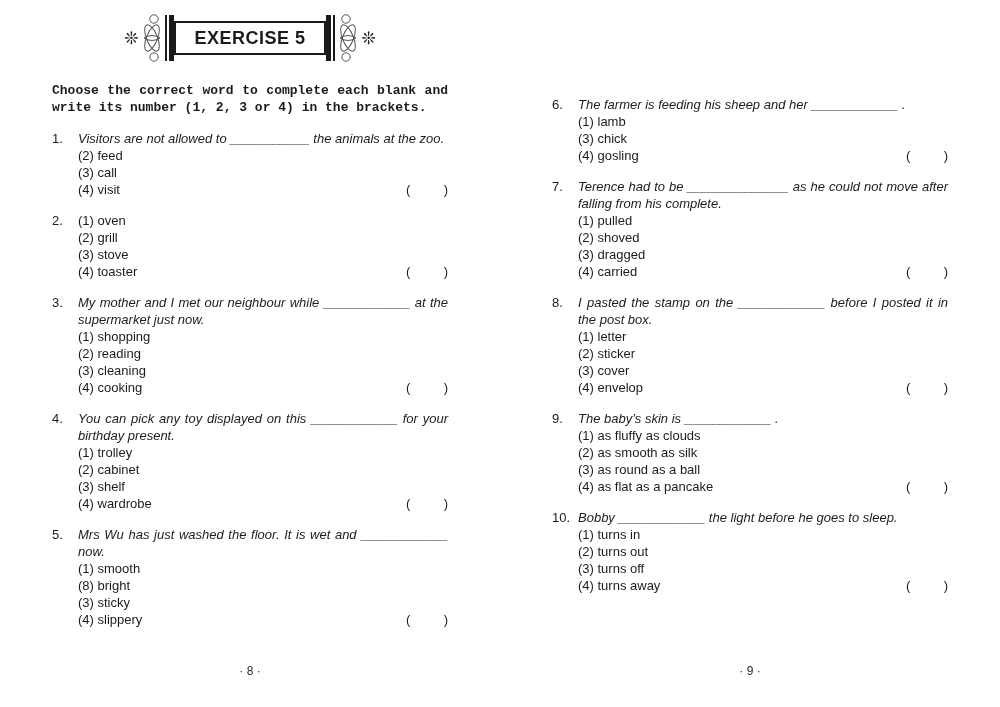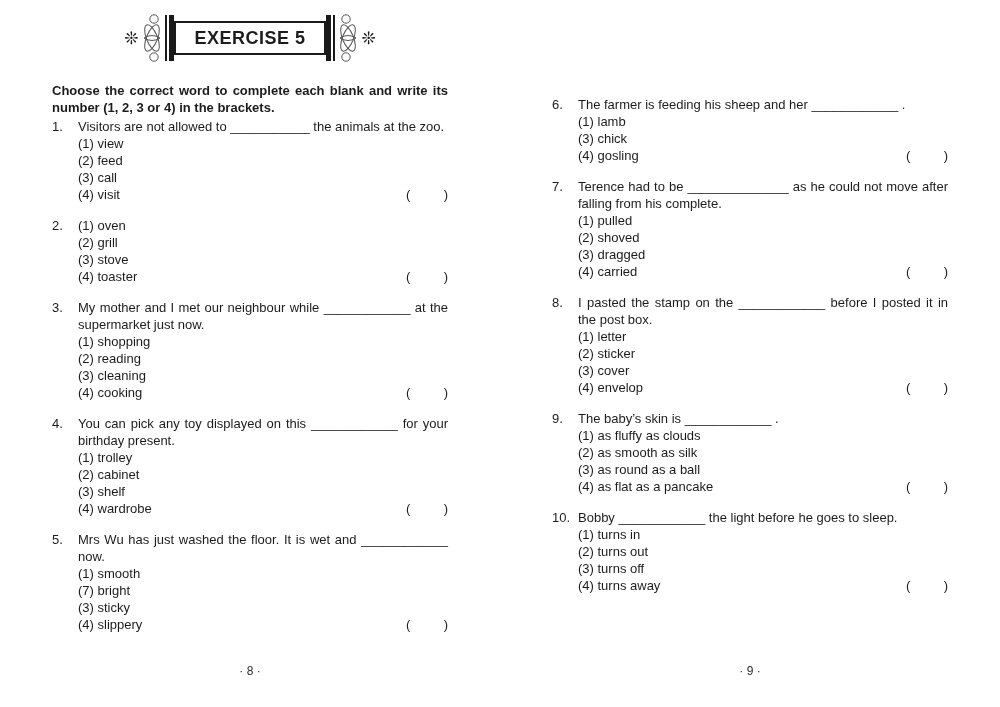--- a/index.html
+++ b/index.html
@@ -51,27 +51,28 @@
   .col {
     position: absolute;
     width: 396px;
   }
   .col.left  { left: 52px;  top: 82px; }
   .col.right { left: 552px; top: 96px; }
 
   .instructions {
     font-weight: 700;
     text-align: justify;
-    margin-bottom: 2px;
+    margin-bottom: 14px;
+    font-family: Liberation Mono, monospace;
   }
 
   .question { display: flex; margin-bottom: 14px; }
   .q-num { flex: 0 0 26px; width: 26px; }
   .q-body { flex: 1 1 auto; min-width: 0; }
-  .q-text { text-align: justify; }
+  .q-text { text-align: justify; font-style: italic; }
   .opt-row { display: flex; justify-content: space-between; align-items: flex-end; }
   .answer-bracket {
     display: inline-flex;
     justify-content: space-between;
     width: 42px;
     flex: 0 0 42px;
   }
 
   
   .page-num {
@@ -122,23 +123,20 @@
     <span class="snowflake">❊</span>
   </div>
 
   <div class="col left">
     <div class="instructions">Choose the correct word to complete each blank and write its number (1, 2, 3 or 4) in the brackets.</div>
     <div class="q-list">
   <div class="question">
     <div class="q-num">1.</div>
     <div class="q-body">
       <div class="q-text">Visitors are not allowed to ___________ the animals at the zoo.</div>
-    <div class="opt-row">
-              <span>(1) view</span>
-            </div>
             <div class="opt-row">
               <span>(2) feed</span>
             </div>
             <div class="opt-row">
               <span>(3) call</span>
             </div>
             <div class="opt-row">
               <span>(4) visit</span>
               <span class="answer-bracket">
                 <span>(</span>
@@ -217,21 +215,21 @@
   </div>
 
   <div class="question">
     <div class="q-num">5.</div>
     <div class="q-body">
       <div class="q-text">Mrs Wu has just washed the floor. It is wet and ____________ now.</div>
     <div class="opt-row">
               <span>(1) smooth</span>
             </div>
             <div class="opt-row">
-              <span>(7) bright</span>
+              <span>(8) bright</span>
             </div>
             <div class="opt-row">
               <span>(3) sticky</span>
             </div>
             <div class="opt-row">
               <span>(4) slippery</span>
               <span class="answer-bracket">
                 <span>(</span>
                 <span>)</span>
               </span>

